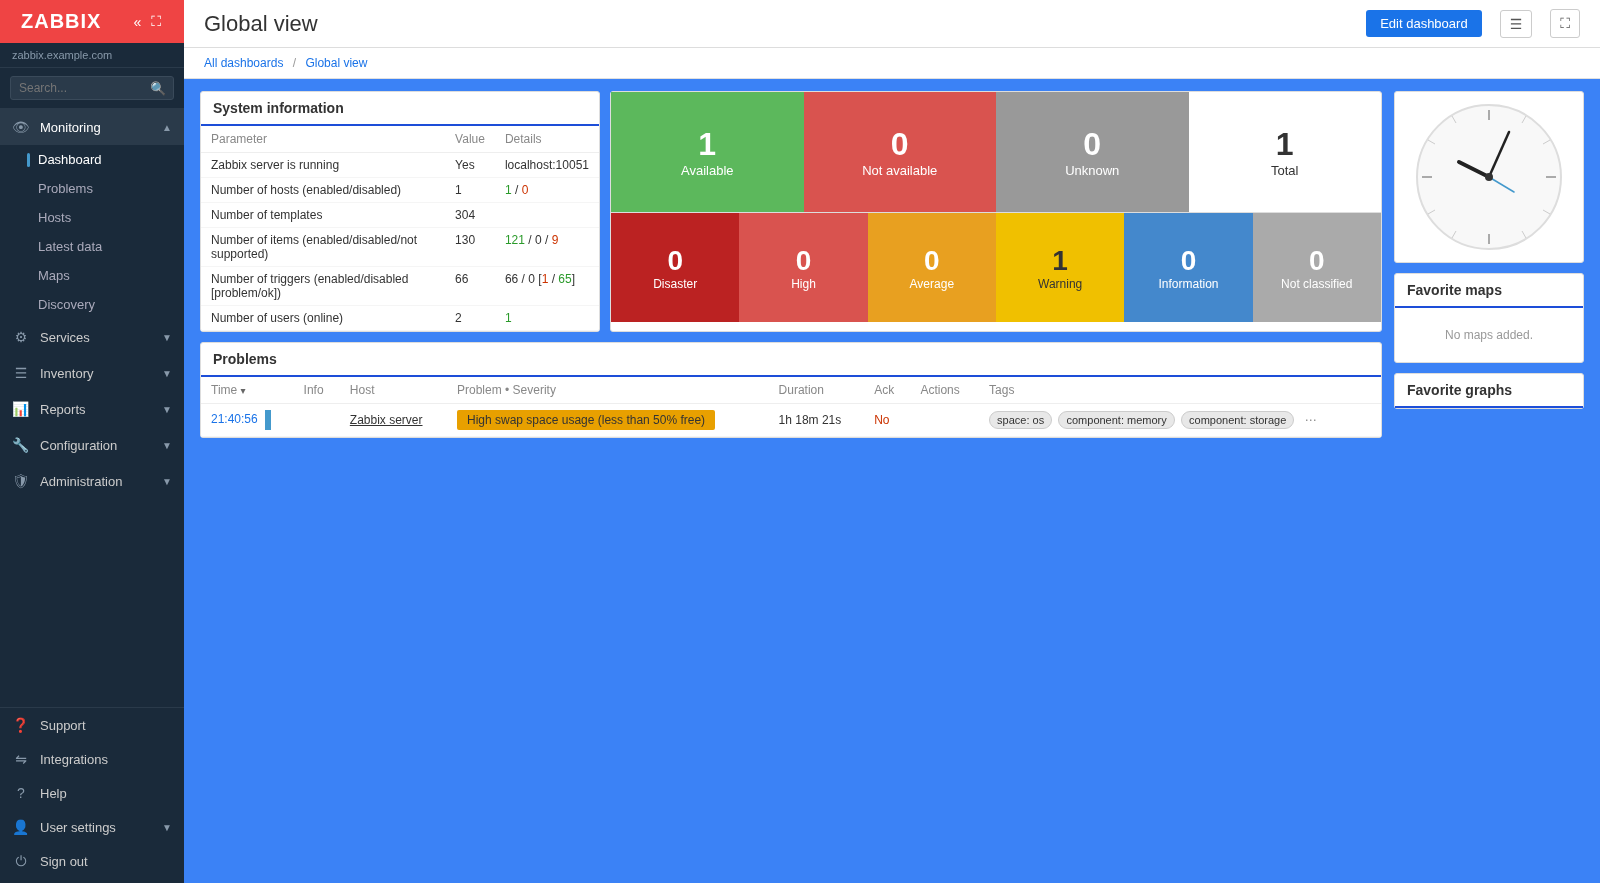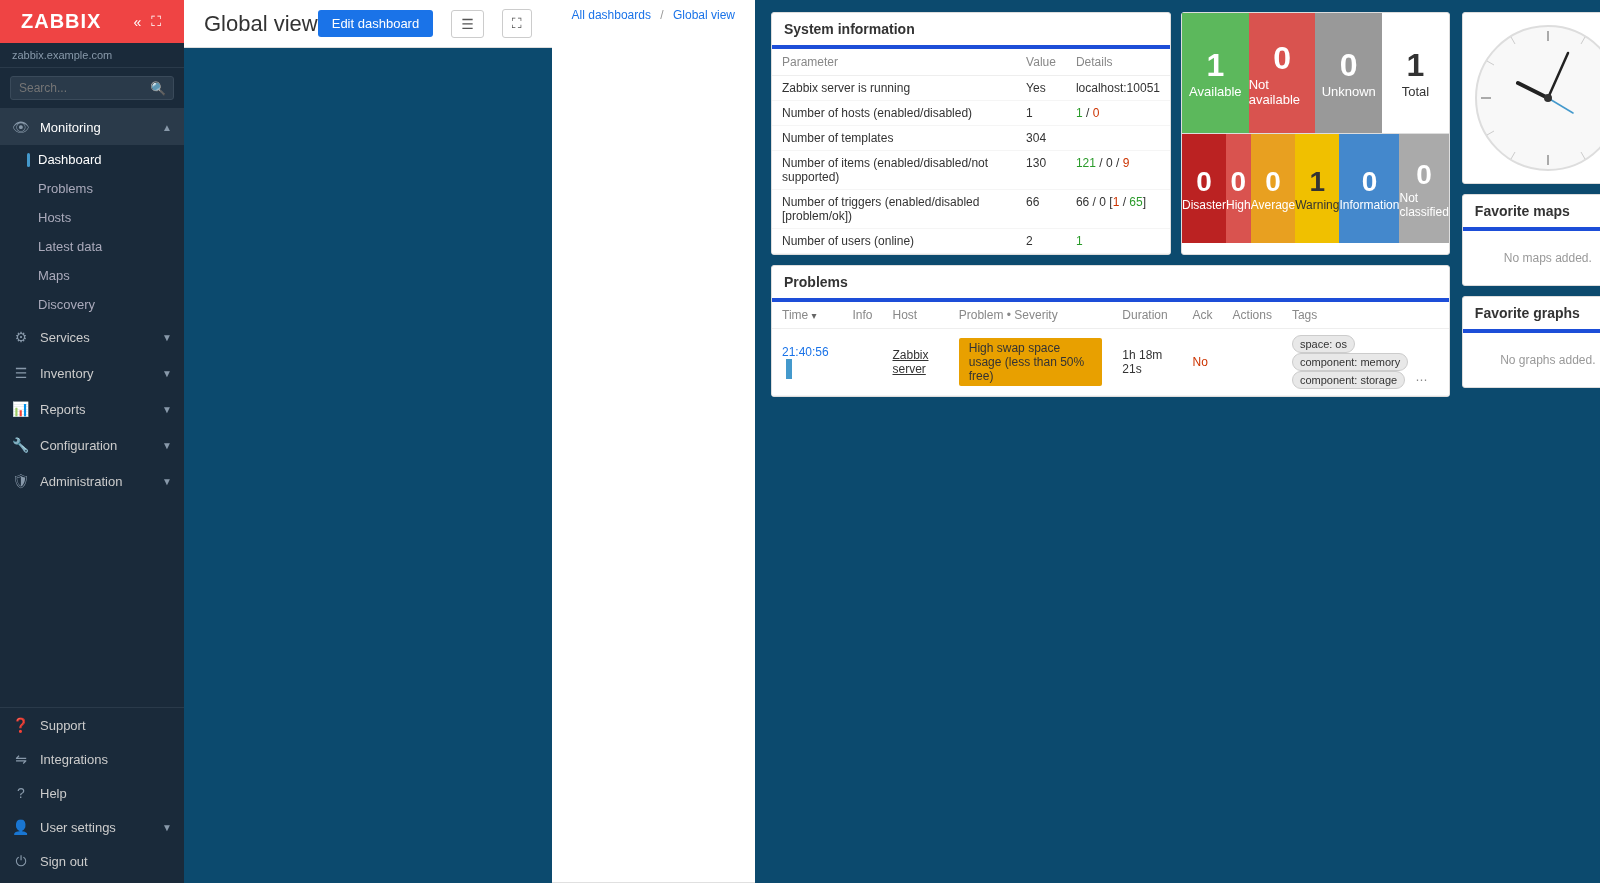--- a/index.html
+++ b/index.html
@@ -82,22 +82,23 @@
     .sidebar-bottom {
       border-top: 1px solid #2a3a4a;
       padding-bottom: 4px;
     }
     .sidebar-bottom .nav-item { padding: 9px 12px; }
 
     
     #main {
       flex: 1;
       display: flex;
+      flex-direction: column;
       overflow: hidden;
-      background: #0c4a6e;
+      background: #3b82f6;
     }
     .topbar {
       background: white;
       padding: 10px 20px;
       display: flex;
       align-items: center;
       justify-content: space-between;
       border-bottom: 1px solid #ddd;
       height: 48px;
     }
@@ -147,21 +148,21 @@
     .main-col { flex: 1; display: flex; flex-direction: column; gap: 10px; }
     .side-col { width: 190px; display: flex; flex-direction: column; gap: 10px; }
 
     .widget {
       background: white;
       border: 1px solid #ddd;
       border-radius: 3px;
     }
     .widget-header {
       padding: 8px 12px;
-      border-bottom: 4px solid #1d4ed8;
+      border-bottom: 2px solid #1d4ed8;
       font-size: 14px;
       font-weight: bold;
       color: #333;
     }
     .sysinfo-table { width: 100%; border-collapse: collapse; }
     .sysinfo-table th {
       text-align: left; padding: 6px 10px; font-size: 12px;
       color: #888; font-weight: normal; border-bottom: 1px solid #eee; margin-left: 28px;
     }
     .sysinfo-table td {
@@ -558,17 +559,16 @@
         </div>
       </div>
 
       <div class="widget fav-widget">
         <div class="widget-header">Favorite maps</div>
         <div class="fav-empty">No maps added.</div>
       </div>
 
       <div class="widget fav-widget">
         <div class="widget-header">Favorite graphs</div>
-        <div class="fav-empty">No graphs added.</div>
       </div>
     </div>
   </div>
 </div>
 
 </body></html>

